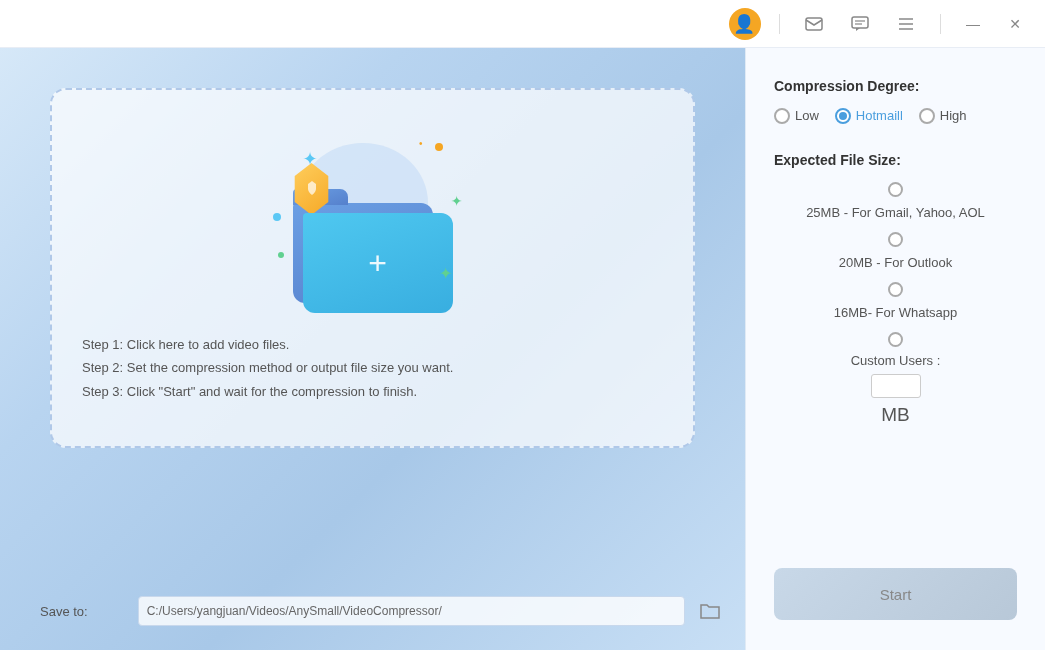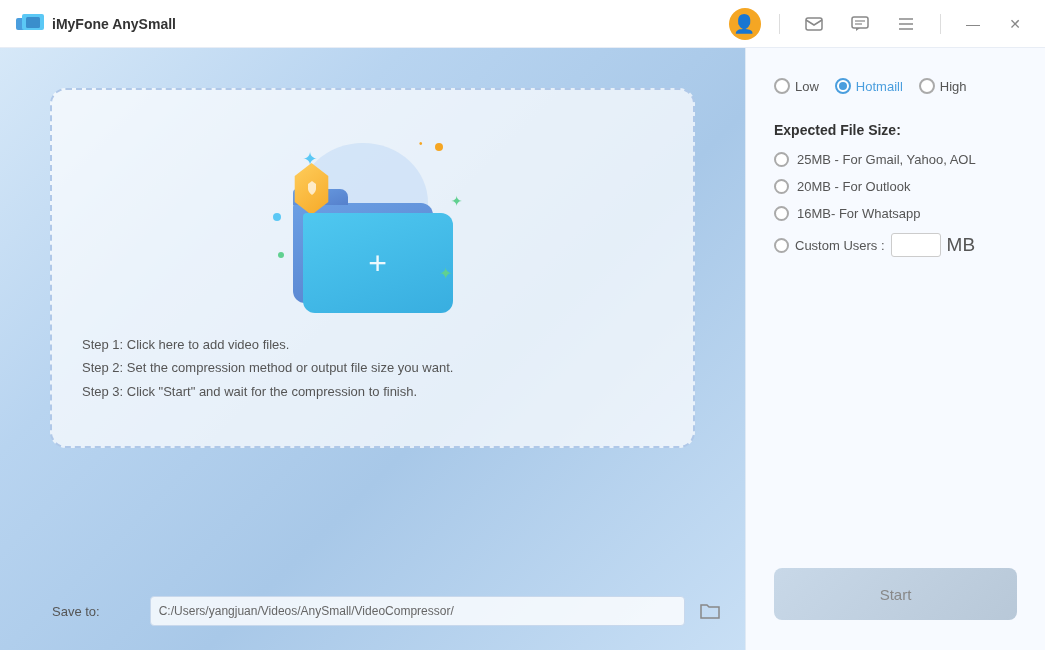--- a/index.html
+++ b/index.html
@@ -195,21 +195,21 @@
     .step-line {
       font-size: 13px;
       color: #555;
       line-height: 1.8;
     }
 
     
     .save-bar {
       position: absolute;
       bottom: 24px;
-      left: 52px;
+      left: 40px;
       right: 20px;
       display: flex;
       align-items: center;
       gap: 10px;
     }
     .save-label {
       font-size: 13px;
       color: #555;
       white-space: nowrap;
     }
@@ -255,21 +255,20 @@
 
     
     .radio-group {
       display: flex;
       align-items: center;
       gap: 16px;
       margin-bottom: 28px;
     }
     .radio-item {
       display: flex;
-      align-items: center;
       gap: 5px;
       cursor: pointer;
     }
     .radio-circle {
       width: 16px;
       height: 16px;
       border-radius: 50%;
       border: 2px solid #aaa;
       background: white;
       display: flex;
@@ -299,20 +298,21 @@
     
     .file-size-section {
       margin-bottom: 24px;
     }
     .radio-option {
       display: flex;
       align-items: center;
       gap: 8px;
       margin-bottom: 12px;
       cursor: pointer;
+      flex-direction: column;
     }
     .radio-option-circle {
       width: 15px;
       height: 15px;
       border-radius: 50%;
       border: 2px solid #aaa;
       background: white;
       flex-shrink: 0;
     }
     .radio-option-label {
@@ -352,28 +352,20 @@
       cursor: default;
       display: flex;
       align-items: center;
       justify-content: center;
     }
   </style>
 </head>
 <body>
 
 <div class="titlebar">
-  <div class="titlebar-logo">
-    <svg class="logo-icon" viewBox="0 0 28 20" fill="none">
-      <rect x="0" y="4" width="14" height="12" rx="2" fill="#4a9ede"></rect>
-      <rect x="6" y="0" width="22" height="16" rx="2" fill="#5bc8f5"></rect>
-      <rect x="10" y="3" width="14" height="11" rx="1.5" fill="#3a8ecc"></rect>
-    </svg>
-    <span class="titlebar-title">iMyFone AnySmall</span>
-  </div>
   <div class="titlebar-controls">
     <button class="title-btn avatar">👤</button>
     <div class="title-divider"></div>
     <button class="title-btn">
       <svg width="18" height="14" viewBox="0 0 18 14" fill="none">
         <rect x="1" y="1" width="16" height="12" rx="2" stroke="#888" stroke-width="1.5"></rect>
         <polyline points="1,3 9,8 17,3" stroke="#888" stroke-width="1.5" fill="none"></polyline>
       </svg>
     </button>
     <button class="title-btn">
@@ -443,20 +435,21 @@
           <path d="M2 4h6l2 2h10v11H2V4z" stroke="#888" stroke-width="1.5" fill="none"></path>
         </svg>
       </div>
     </div>
 
   </div>
 
   <div class="right-panel">
 
     <div>
+      <div class="section-title">Compression Degree:</div>
       <div class="radio-group">
 
         <div class="radio-item">
           <div class="radio-circle"></div>
           <span class="radio-label">Low</span>
         </div>
 
         <div class="radio-item">
           <div class="radio-circle selected"></div>
           <span class="radio-label selected">Hotmaill</span>

